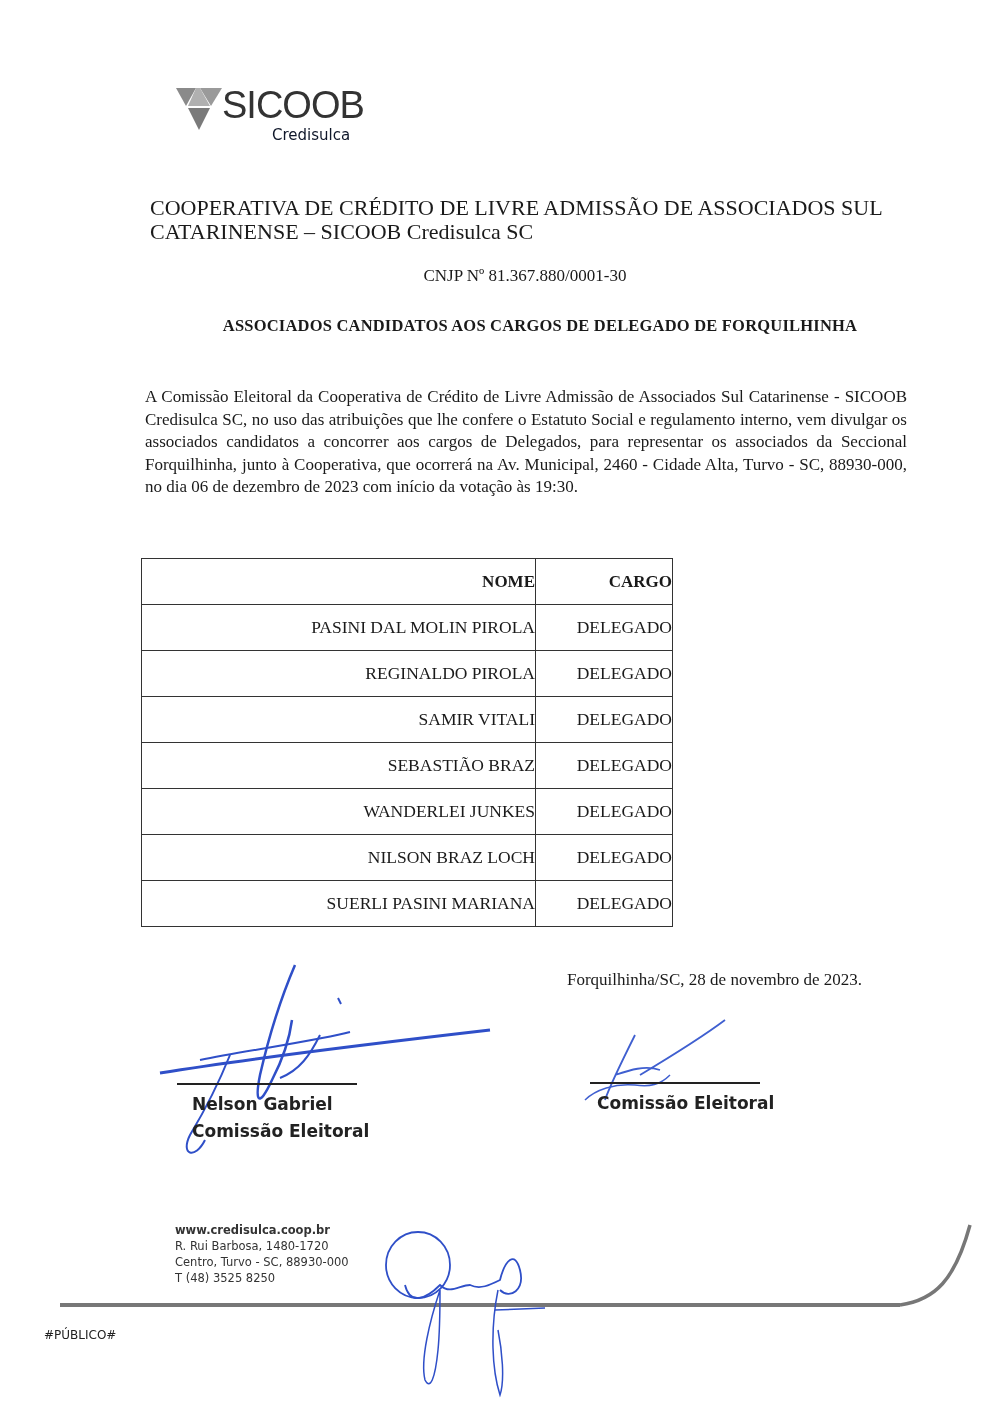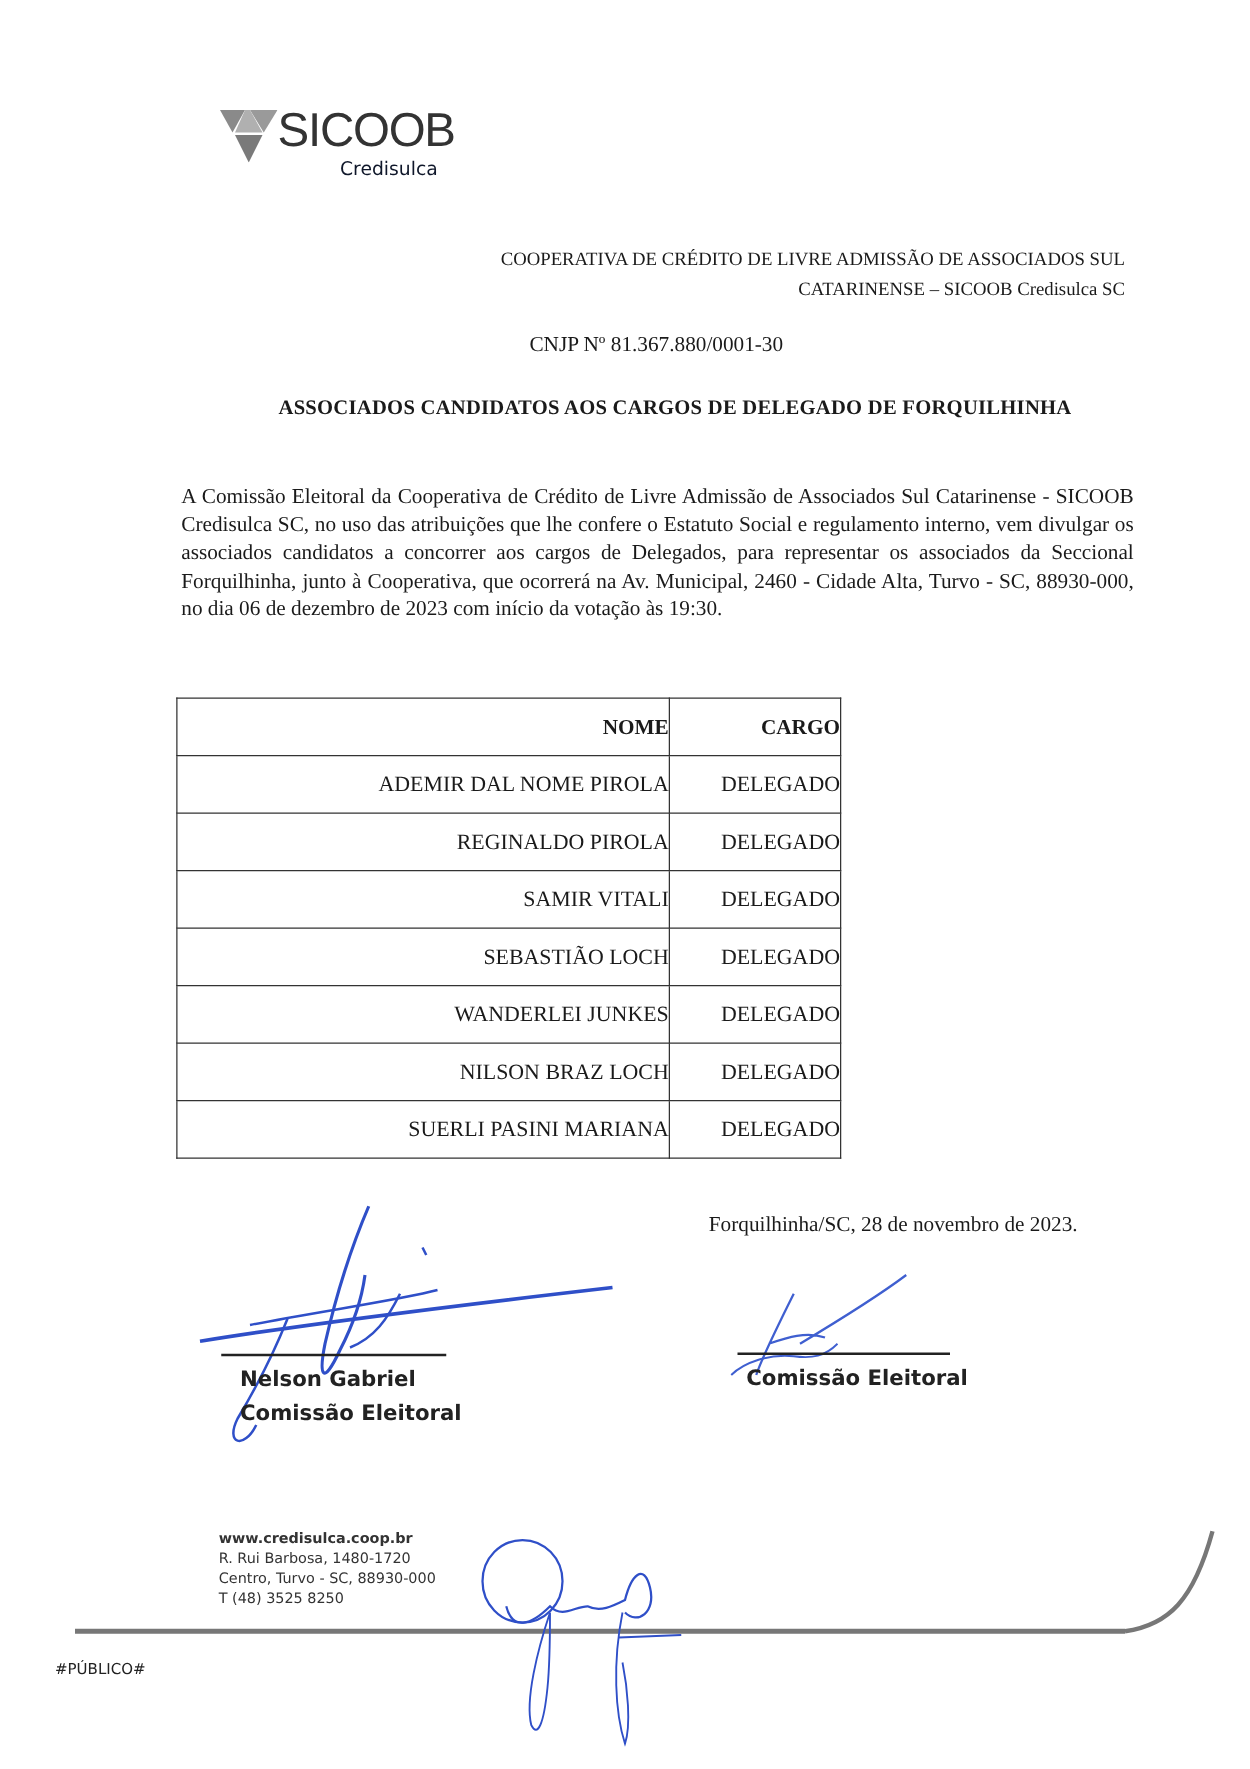--- a/index.html
+++ b/index.html
@@ -7,21 +7,21 @@
     width: 1000px; height: 1415px; position: relative; overflow: hidden;
     background: #ffffff; color: #1a1a1a;
     font-family: "Liberation Serif", serif;
   }
   .abs { position: absolute; }
   
   .logo { left: 176px; top: 86px; width: 200px; height: 64px; }
   .logo-mark { position: absolute; left: 0; top: 2px; width: 46px; height: 42px; }
   .logo-word { position: absolute; left: 46px; top: -2px; font-family: "Liberation Sans", sans-serif; font-weight: normal; font-size: 38px; letter-spacing: -1px; color: #333; }
   .logo-sub { position: absolute; left: 96px; top: 40px; font-family: "DejaVu Sans", sans-serif; font-size: 15px; color: #0f172a; }
-  .org { left: 150px; width: 750px; top: 196px; font-size: 15px; line-height: 24px; text-align: right; }
+  .org { left: 150px; width: 750px; top: 196px; font-size: 22px; line-height: 24px; text-align: left; }
   .cnpj { left: 150px; width: 750px; top: 266px; font-size: 17px; text-align: center; }
   .title { left: 150px; width: 780px; top: 316px; font-size: 16.5px; font-weight: bold; text-align: center; letter-spacing: 0.2px; }
   .para { left: 145px; width: 762px; top: 386px; font-size: 17px; line-height: 22.5px; text-align: justify; }
   table.cands { position: absolute; left: 141px; top: 558px; width: 532px; border-collapse: collapse; font-size: 17.5px; }
   table.cands th, table.cands td { border: 1.5px solid #333; text-align: right; height: 45px; padding: 0; }
   table.cands th { font-weight: bold; font-size: 17px; }
   table.cands .c1 { width: 393px; }
   .date { left: 567px; top: 970px; font-size: 17px; }
   .sig-line { height: 2px; background: #222; }
   .sig-name { font-family: "DejaVu Sans", sans-serif; font-weight: bold; font-size: 17px; line-height: 27px; color: #222; }
@@ -56,33 +56,33 @@
 
 <table class="cands">
   <thead>
     <tr>
       <th class="c1">NOME</th>
       <th>CARGO</th>
     </tr>
   </thead>
   <tbody>
     <tr>
-        <td>ADEMIR DAL NOME PIROLA</td>
+        <td>PASINI DAL MOLIN PIROLA</td>
         <td>DELEGADO</td>
       </tr>
     <tr>
         <td>REGINALDO PIROLA</td>
         <td>DELEGADO</td>
       </tr>
     <tr>
         <td>SAMIR VITALI</td>
         <td>DELEGADO</td>
       </tr>
     <tr>
-        <td>SEBASTIÃO LOCH</td>
+        <td>SEBASTIÃO BRAZ</td>
         <td>DELEGADO</td>
       </tr>
     <tr>
         <td>WANDERLEI JUNKES</td>
         <td>DELEGADO</td>
       </tr>
     <tr>
         <td>NILSON BRAZ LOCH</td>
         <td>DELEGADO</td>
       </tr>

